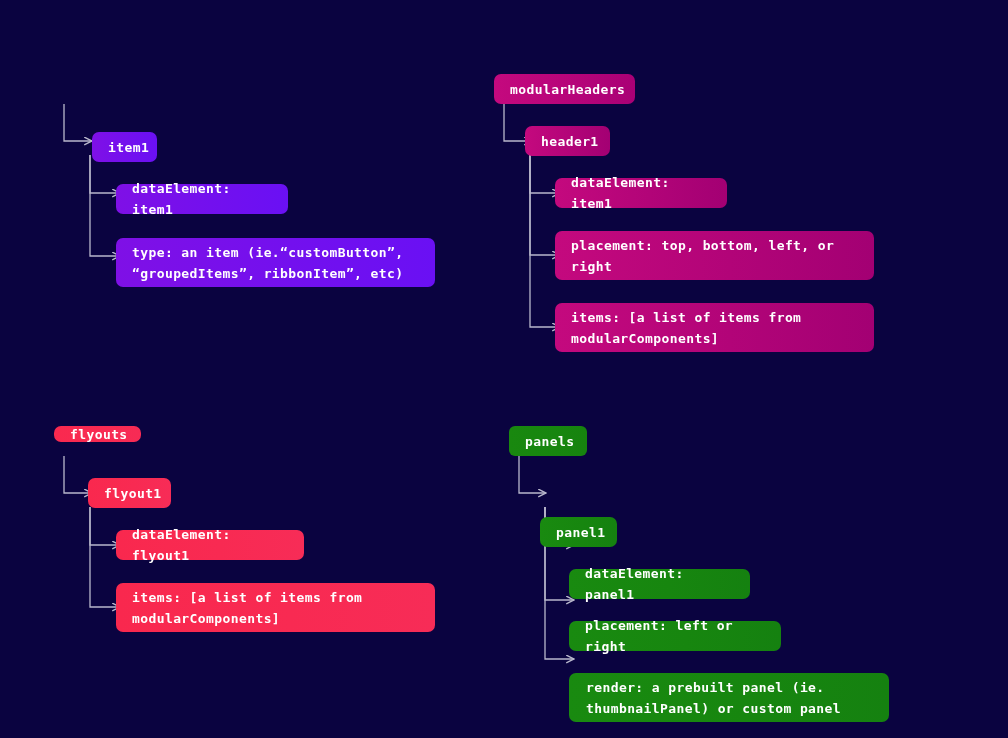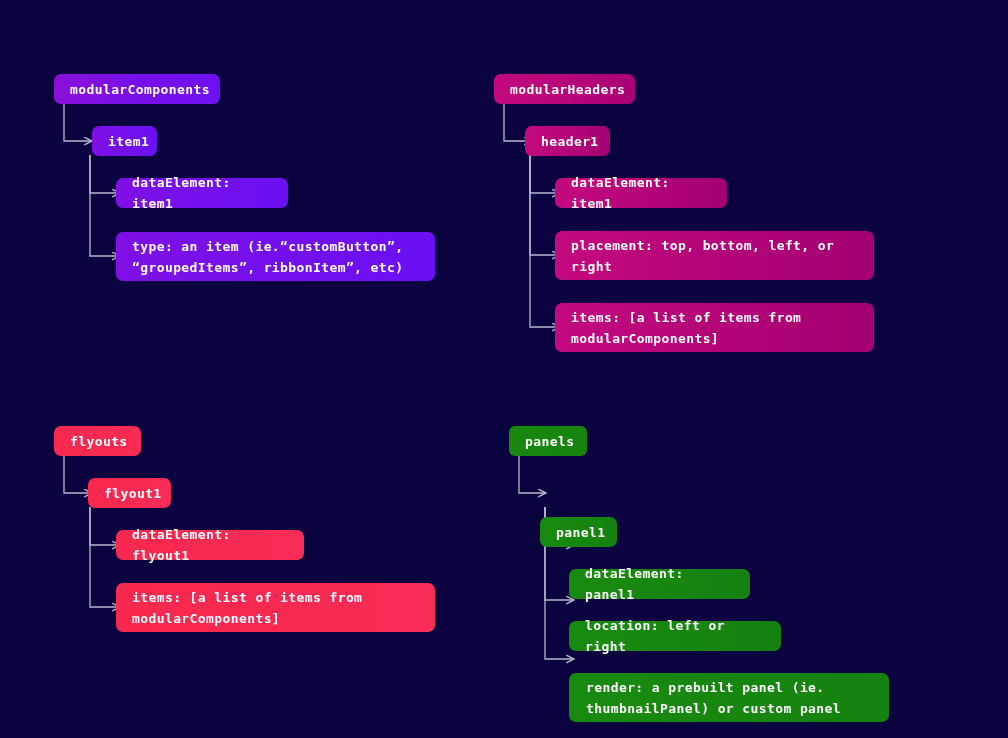--- a/index.html
+++ b/index.html
@@ -45,20 +45,21 @@
     padding: 7px 16px;
     white-space: pre-wrap;
   }
 
   
   .g-purple-root {
     background: linear-gradient(90deg, #8b10d8 0%, #7a0fea 45%, #6d10f2 100%);
   }
   .g-purple {
     background: linear-gradient(90deg, #7f10e6 0%, #7310ee 55%, #6a10f4 100%);
+    margin-top: 6px;
   }
 
   
   .g-magenta-root {
     background: linear-gradient(90deg, #c4097e 0%, #b50479 60%, #a90075 100%);
   }
   .g-magenta {
     background: linear-gradient(90deg, #c4097e 0%, #b20478 55%, #a30073 100%);
   }
 
@@ -110,54 +111,53 @@
       <path d="M90,507 L90,545 L120,545"></path>
       <path d="M90,507 L90,607 L120,607"></path>
 
       <path d="M519,456 L519,493 L546,493"></path>
       <path d="M545,507 L545,545 L574,545"></path>
       <path d="M545,507 L545,600 L574,600"></path>
       <path d="M545,507 L545,659 L574,659"></path>
     </g>
   </svg>
 
-  <div class="node g-purple-root" style="left:54px; top:74px; width:166px; height:30px;">modularComponents</div>
 
   <div class="node g-purple" style="left:92px; top:126px; width:65px; height:30px;">item1</div>
 
   <div class="node g-purple" style="left:116px; top:178px; width:172px; height:30px;">dataElement: item1</div>
 
   <div class="node g-purple two-line" style="left:116px; top:232px; width:319px; height:49px;">type: an item (ie.“customButton”,
 “groupedItems”, ribbonItem”, etc)</div>
 
   <div class="node g-magenta-root" style="left:494px; top:74px; width:141px; height:30px;">modularHeaders</div>
 
   <div class="node g-magenta" style="left:525px; top:126px; width:85px; height:30px;">header1</div>
 
   <div class="node g-magenta" style="left:555px; top:178px; width:172px; height:30px;">dataElement: item1</div>
 
   <div class="node g-magenta two-line" style="left:555px; top:231px; width:319px; height:49px;">placement: top, bottom, left, or
 right</div>
 
   <div class="node g-magenta two-line" style="left:555px; top:303px; width:319px; height:49px;">items: [a list of items from
 modularComponents]</div>
 
-  <div class="node g-red-root" style="left:54px; top:426px; width:87px; height:30px;text-align:right;">flyouts</div>
+  <div class="node g-red-root" style="left:54px; top:426px; width:87px; height:16px;text-align:right;">flyouts</div>
 
   <div class="node g-red" style="left:88px; top:478px; width:83px; height:30px;">flyout1</div>
 
   <div class="node g-red" style="left:116px; top:530px; width:188px; height:30px;">dataElement: flyout1</div>
 
   <div class="node g-red two-line" style="left:116px; top:583px; width:319px; height:49px;">items: [a list of items from
 modularComponents]</div>
 
   <div class="node g-green-root" style="left:509px; top:426px; width:78px; height:30px;border-radius:6px;">panels</div>
 
   <div class="node g-green" style="left:540px; top:478px; width:77px; height:30px;">panel1</div>
 
   <div class="node g-green" style="left:569px; top:530px; width:181px; height:30px;">dataElement: panel1</div>
 
-  <div class="node g-green" style="left:569px; top:582px; width:212px; height:30px;">location: left or right</div>
+  <div class="node g-green" style="left:569px; top:582px; width:212px; height:30px;">placement: left or right</div>
 
   <div class="node g-green two-line" style="left:569px; top:634px; width:320px; height:49px;padding-left:17px;">render: a prebuilt panel (ie.
 thumbnailPanel) or custom panel</div>
 
 </div>
 
 </body></html>

